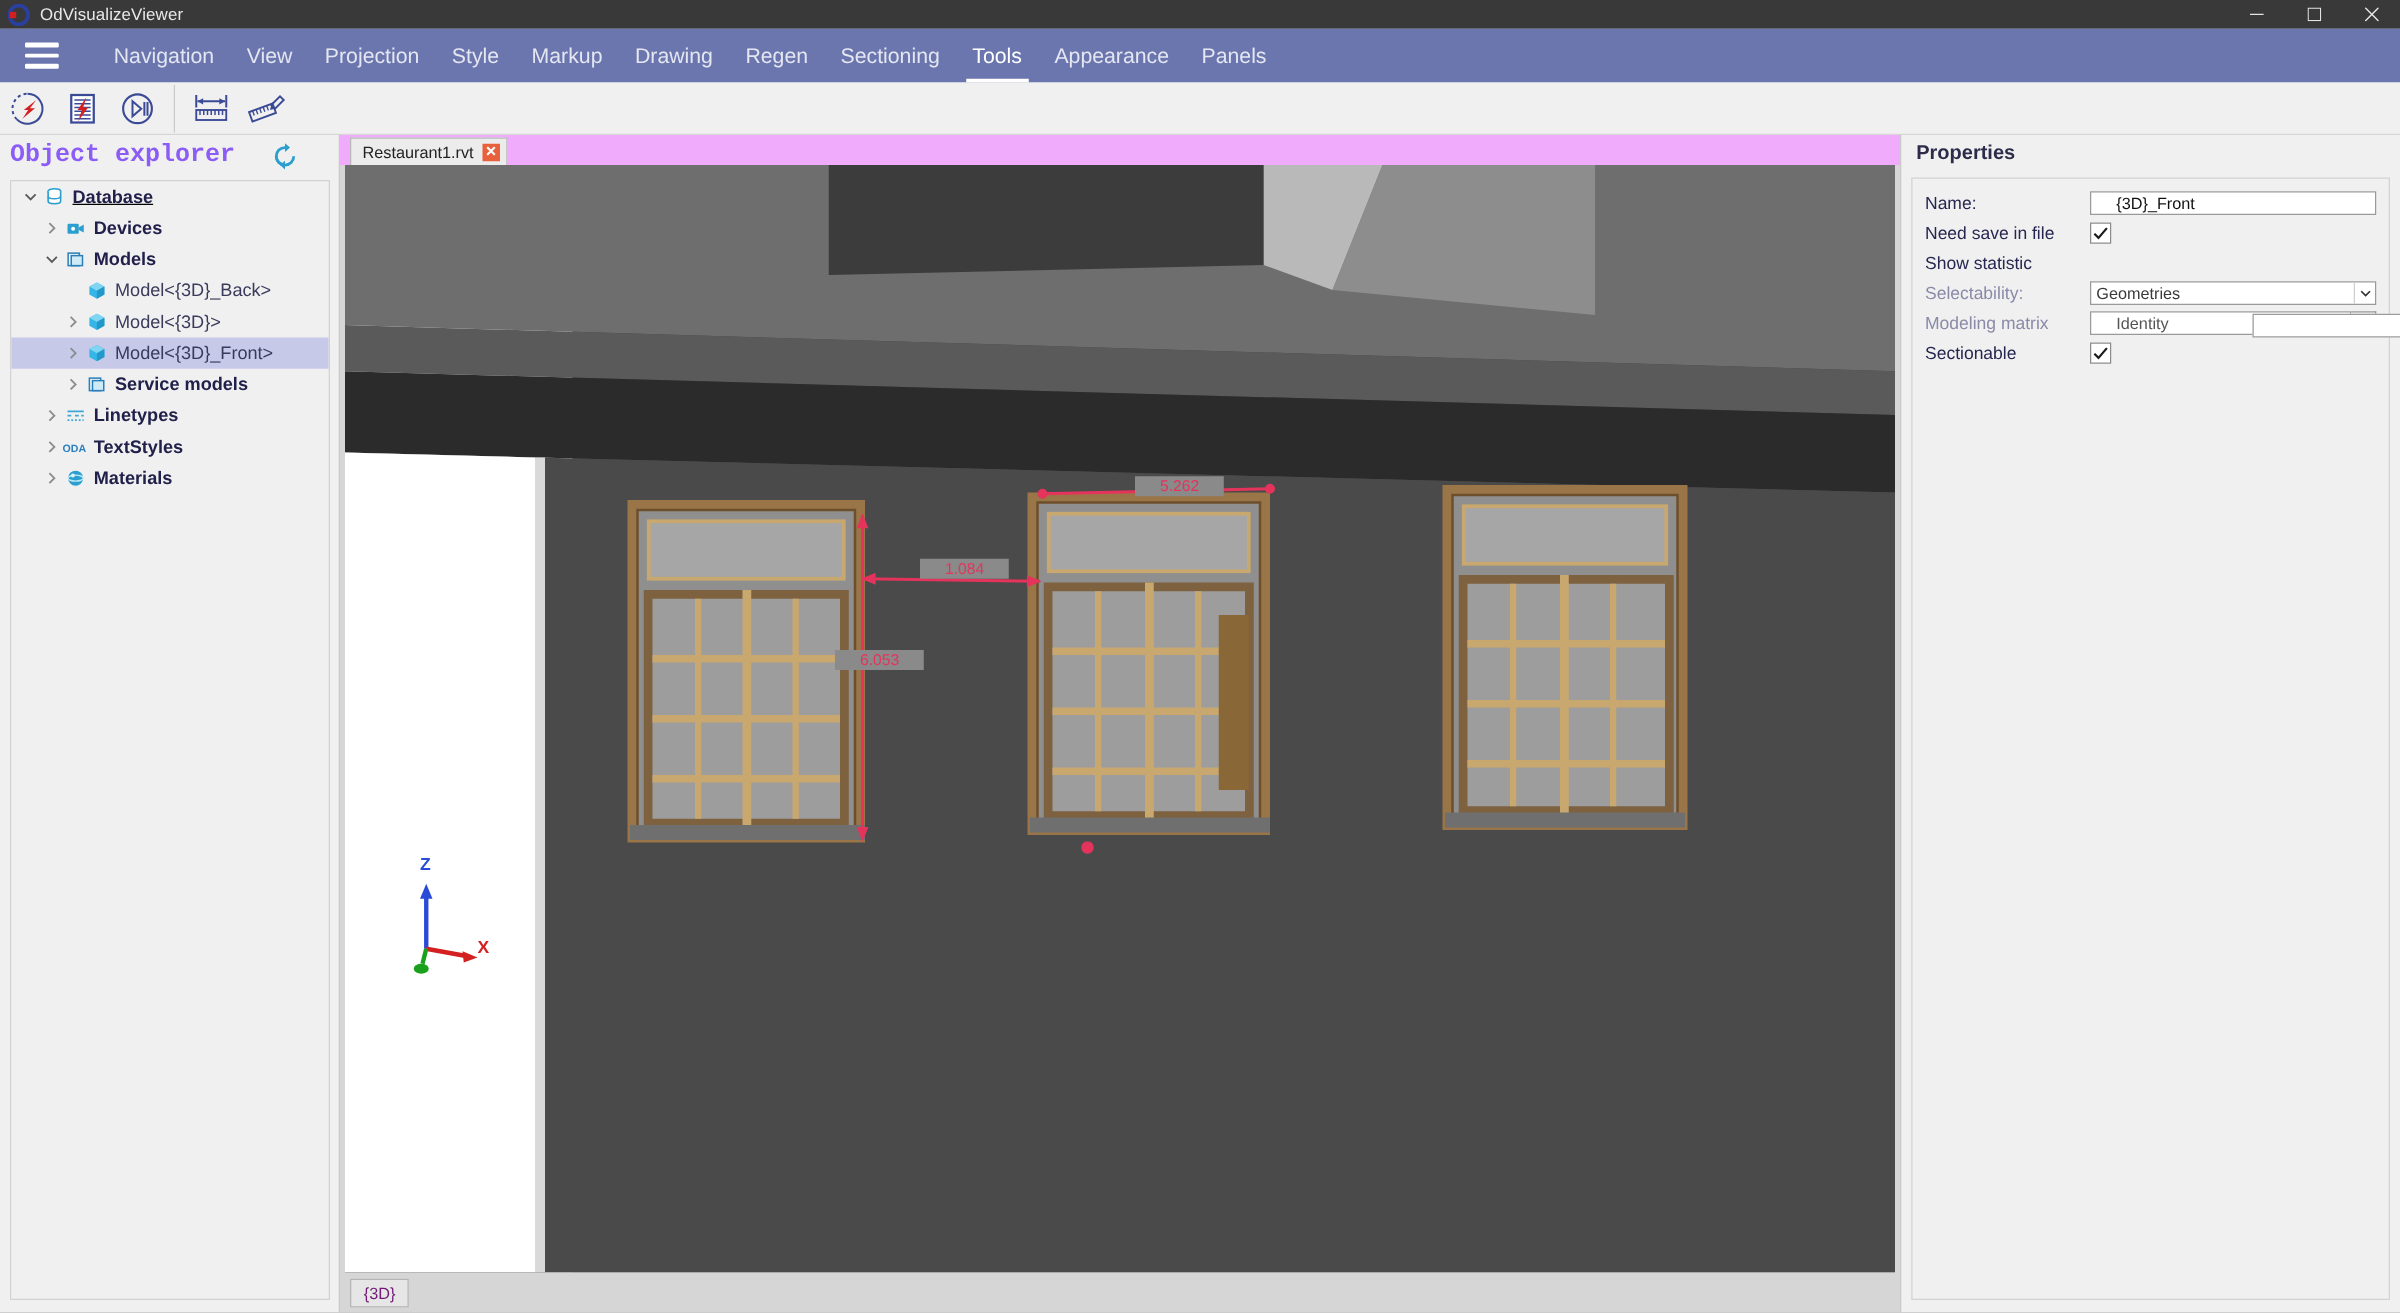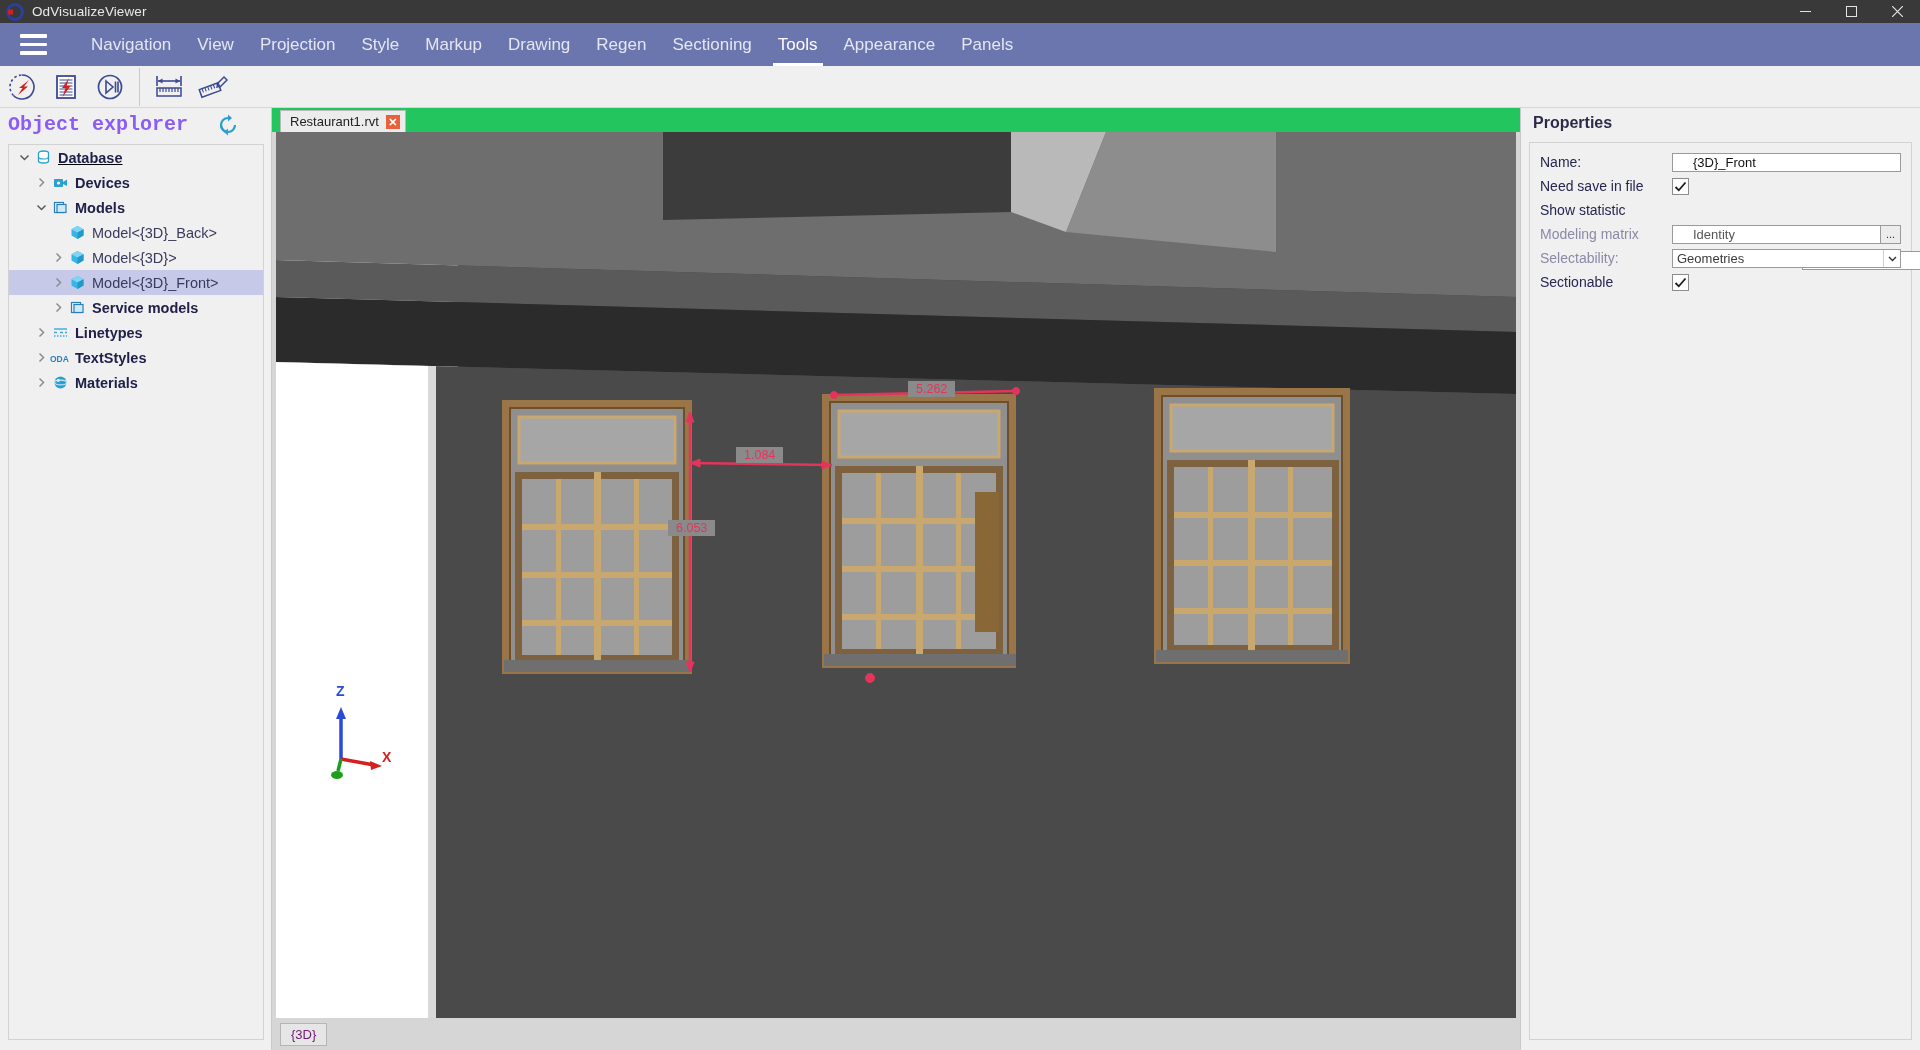--- a/index.html
+++ b/index.html
@@ -103,21 +103,21 @@
   .tlabel.bold { font-weight: bold; }
   .tlabel.plain { color: #3a3a5c; }
 
   
   .center {
     position: absolute; left: 272px; top: 108px; width: 1248px; height: 942px;
     background: #d6d6d6;
   }
   .tabstrip {
     height: 24px; display: flex; align-items: flex-end; padding-left: 8px;
-    background: #22c55e;
+    background: #f0abfc;
   }
   .doctab {
     height: 22px; background: #ececec; border: 1px solid #b9b9b9;
     border-bottom: none; display: flex; align-items: center;
     padding: 0 5px 0 9px; font-size: 13px; color: #222; gap: 7px;
   }
   .tab-close {
     width: 14px; height: 14px; background: #e8613c; color: #fff;
     font-size: 11px; line-height: 14px; text-align: center; font-weight: bold;
   }
@@ -182,21 +182,21 @@
   .pdots {
     width: 20px; height: 19px; border: 1px solid #9a9a9a; border-left: none;
     background: #ececec; font-size: 11px; text-align: center; line-height: 16px;
     color: #333;
   }
 
   
   #scene { position: absolute; inset: 0; }
   .dimlabel {
     position: absolute; background: #8a8a8a; color: #e4345c; font-size: 12.5px;
-    padding: 1px 8px; font-family: "Liberation Sans", sans-serif; white-space: nowrap;
+    padding: 1px 20px; font-family: "Liberation Sans", sans-serif; white-space: nowrap;
   }
   .axis-label {
     position: absolute; font-size: 14px; font-weight: bold;
     font-family: "Liberation Sans", sans-serif;
   }
 </style>
 </head>
 <body>
 
 <div id="app">
@@ -616,42 +616,42 @@
             </div>
           </div>
         </div>
         <div class="prow">
           <div class="pname">Show statistic</div>
           <div class="pval">
             <div class="pinput center">...</div>
           </div>
         </div>
         <div class="prow">
-          <div class="pname dim">Modeling matrix</div>
-          <div class="pval">
-            <div class="pmatrix">
-              <div class="pinput dim">Identity</div>
-              <div class="pdots">...</div>
-            </div>
-          </div>
-        </div>
-        <div class="prow">
           <div class="pname dim">Selectability:</div>
           <div class="pval">
             <div class="pcombo">
               <span>Geometries</span>
               <span class="arrow">
                 <svg width="9" height="9" viewBox="0 0 9 9">
                   <path d="M1 3 L4.5 6.5 L8 3" fill="none" stroke="#333" stroke-width="1.4"></path>
                 </svg>
               </span>
             </div>
           </div>
         </div>
         <div class="prow">
+          <div class="pname dim">Modeling matrix</div>
+          <div class="pval">
+            <div class="pmatrix">
+              <div class="pinput dim">Identity</div>
+              <div class="pdots">...</div>
+            </div>
+          </div>
+        </div>
+        <div class="prow">
           <div class="pname">Sectionable</div>
           <div class="pval">
             <div class="pcheck">
               <svg width="13" height="13" viewBox="0 0 13 13">
                 <path d="M1.5 7 L4.8 10.3 L11.5 2.5" fill="none" stroke="#1b1b1b" stroke-width="1.8"></path>
               </svg>
             </div>
           </div>
         </div>
       </div>

